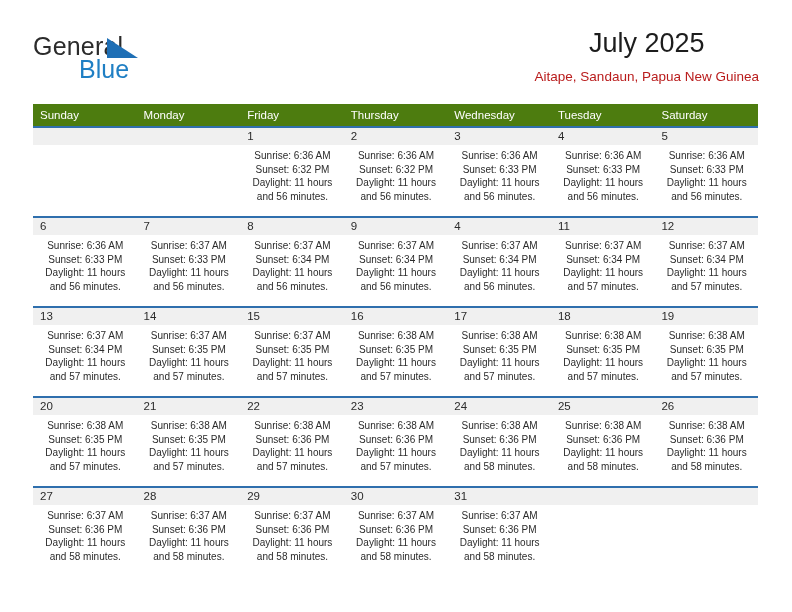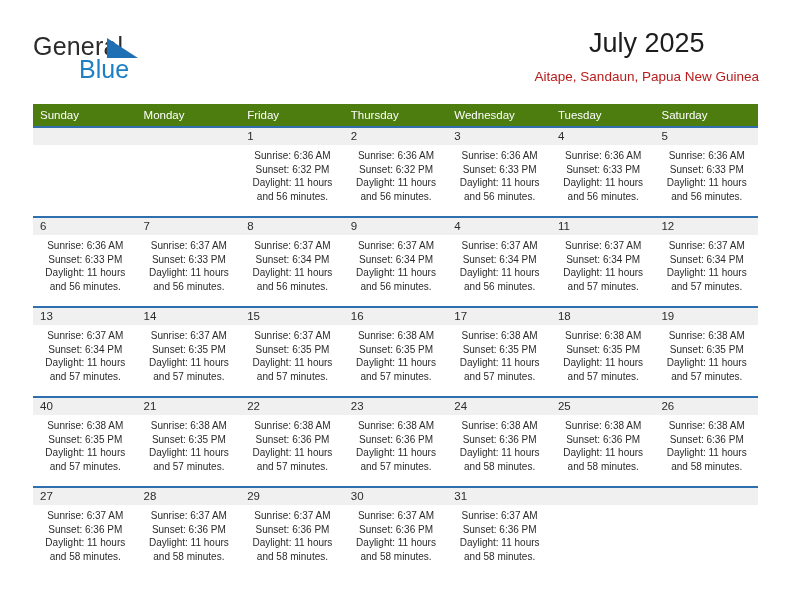--- a/index.html
+++ b/index.html
@@ -379,21 +379,21 @@
             <div>and 57 minutes.</div>
           </div>
         </div>
       </div>
     </div>
 
     <div class="week">
       <div class="week-band"></div>
       <div class="week-inner">
         <div class="day">
-          <div class="day-num">40</div>
+          <div class="day-num">20</div>
           <div class="day-lines">
             <div>Sunrise: 6:38 AM</div>
             <div>Sunset: 6:35 PM</div>
             <div>Daylight: 11 hours</div>
             <div>and 57 minutes.</div>
           </div>
         </div>
         <div class="day">
           <div class="day-num">21</div>
           <div class="day-lines">

